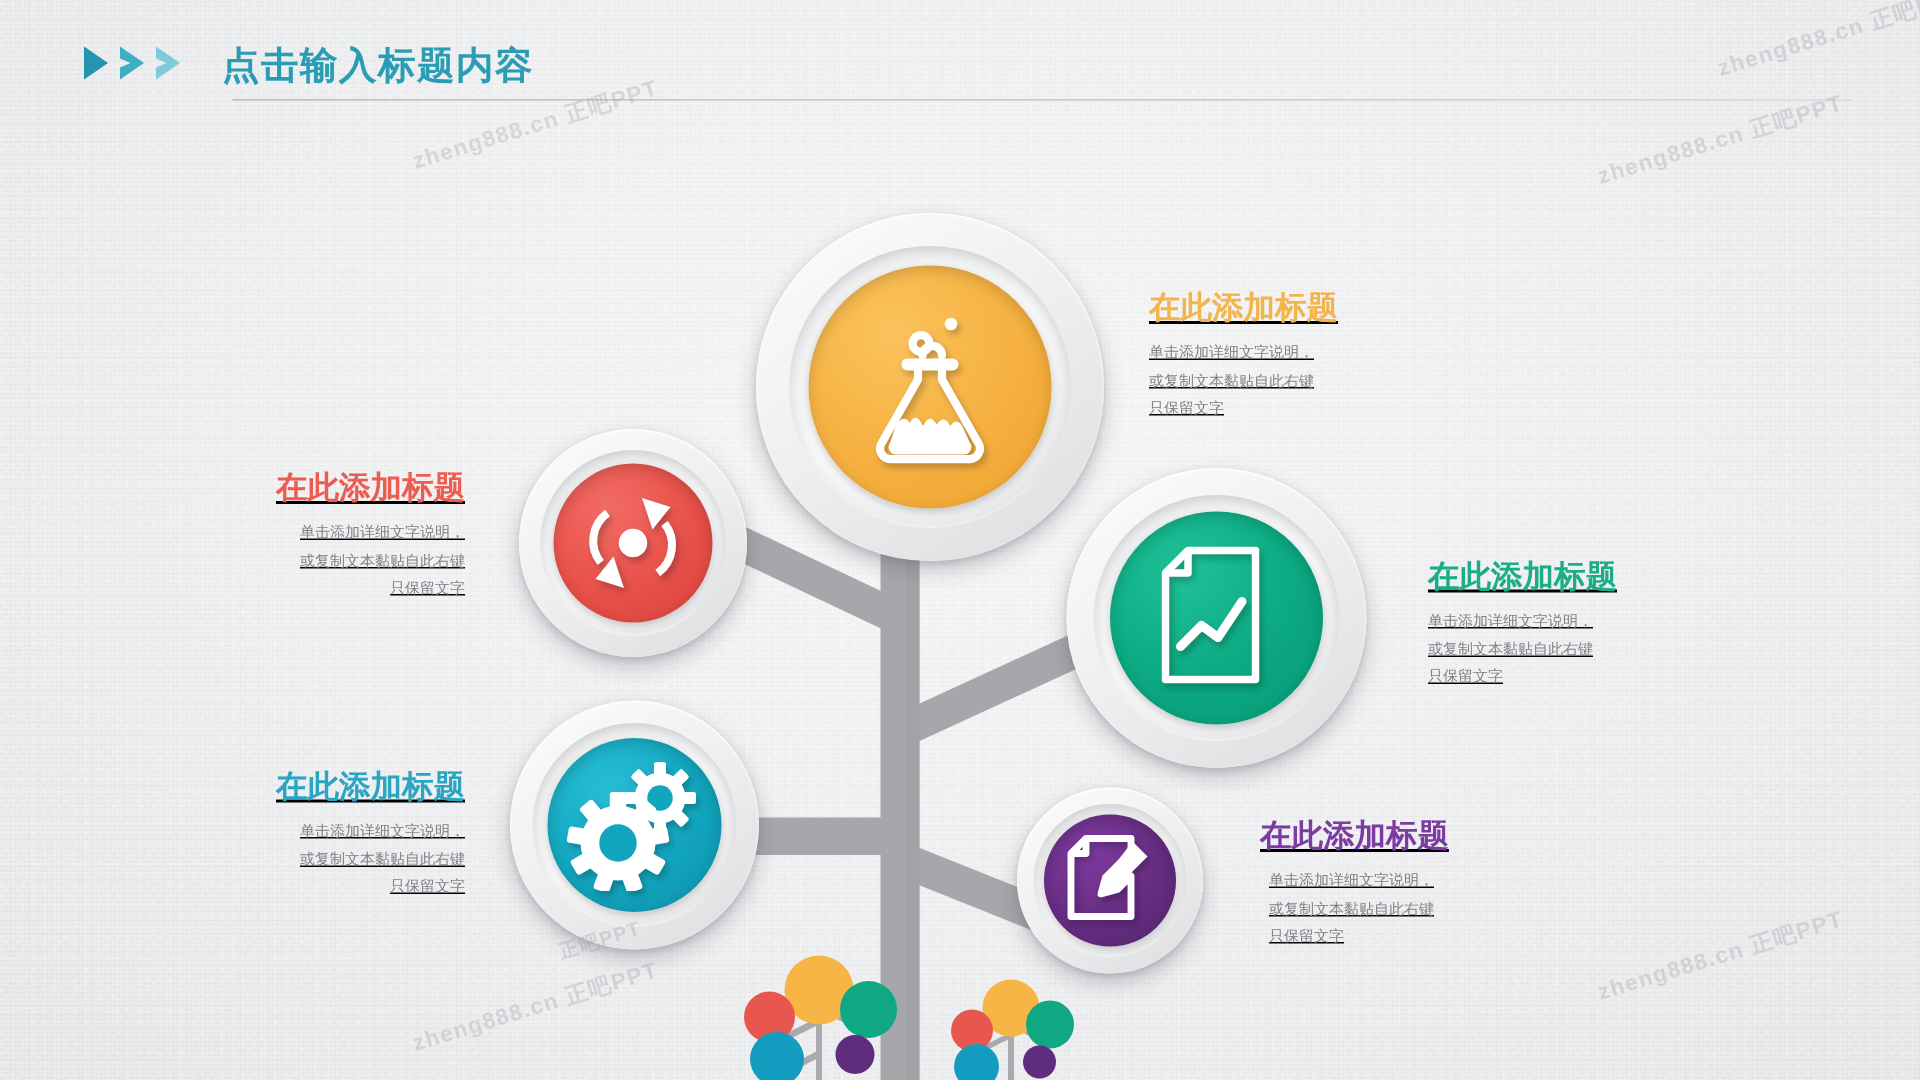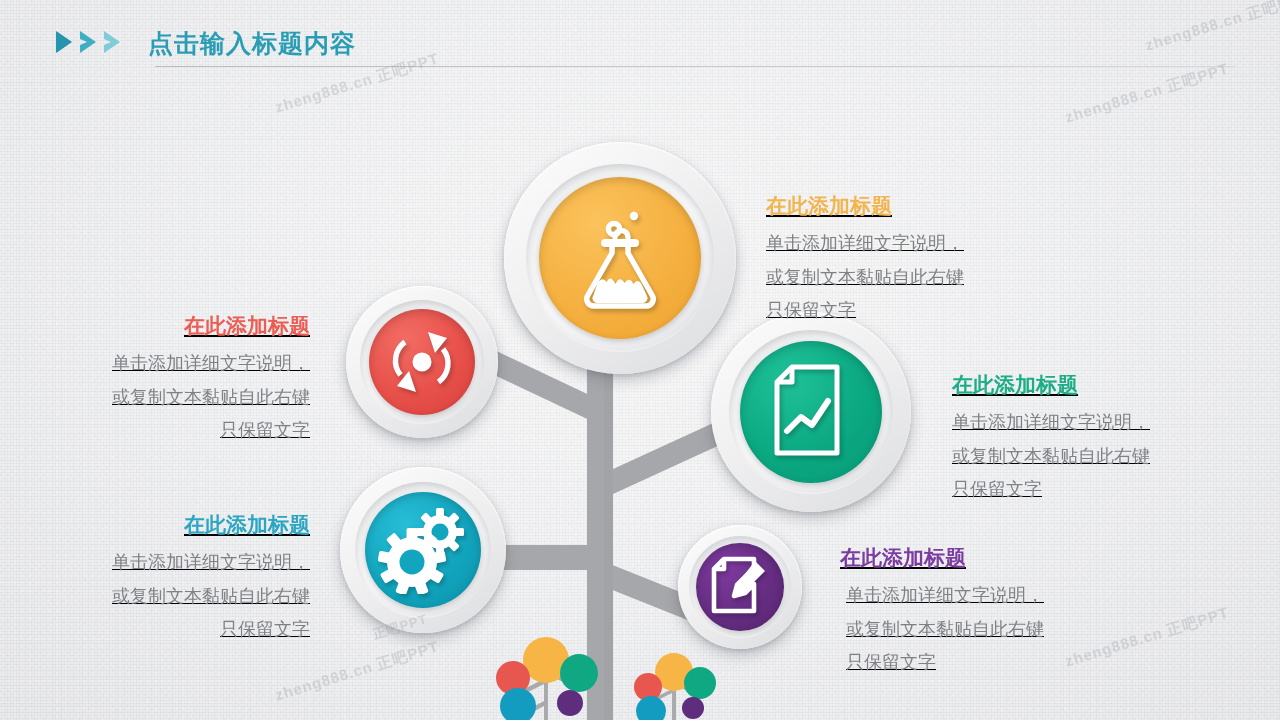--- a/index.html
+++ b/index.html
@@ -70,21 +70,21 @@
   }
   .disc svg { filter:drop-shadow(2px 3px 2px rgba(0,0,0,.22)); }
 
   
   .tblock { position:absolute;text-decoration:underline; }
   .tblock .h {
     font-size:21px; font-weight:bold; line-height:1.25;
     margin-bottom:8px; white-space:nowrap;
   }
   .tblock .p {
-    font-size:18px; color:#7f8186; line-height:1.85; white-space:nowrap;
+    font-size:10px; color:#7f8186; line-height:1.85; white-space:nowrap;
   }
   .ralign { text-align:right; }
 
   
   .wm {
     position:absolute; color:rgba(150,152,158,.30);
     font-size:15px; font-weight:bold; letter-spacing:1px;
     transform:rotate(-17deg); white-space:nowrap; pointer-events:none;
     font-family:"Liberation Sans",sans-serif;
   }

